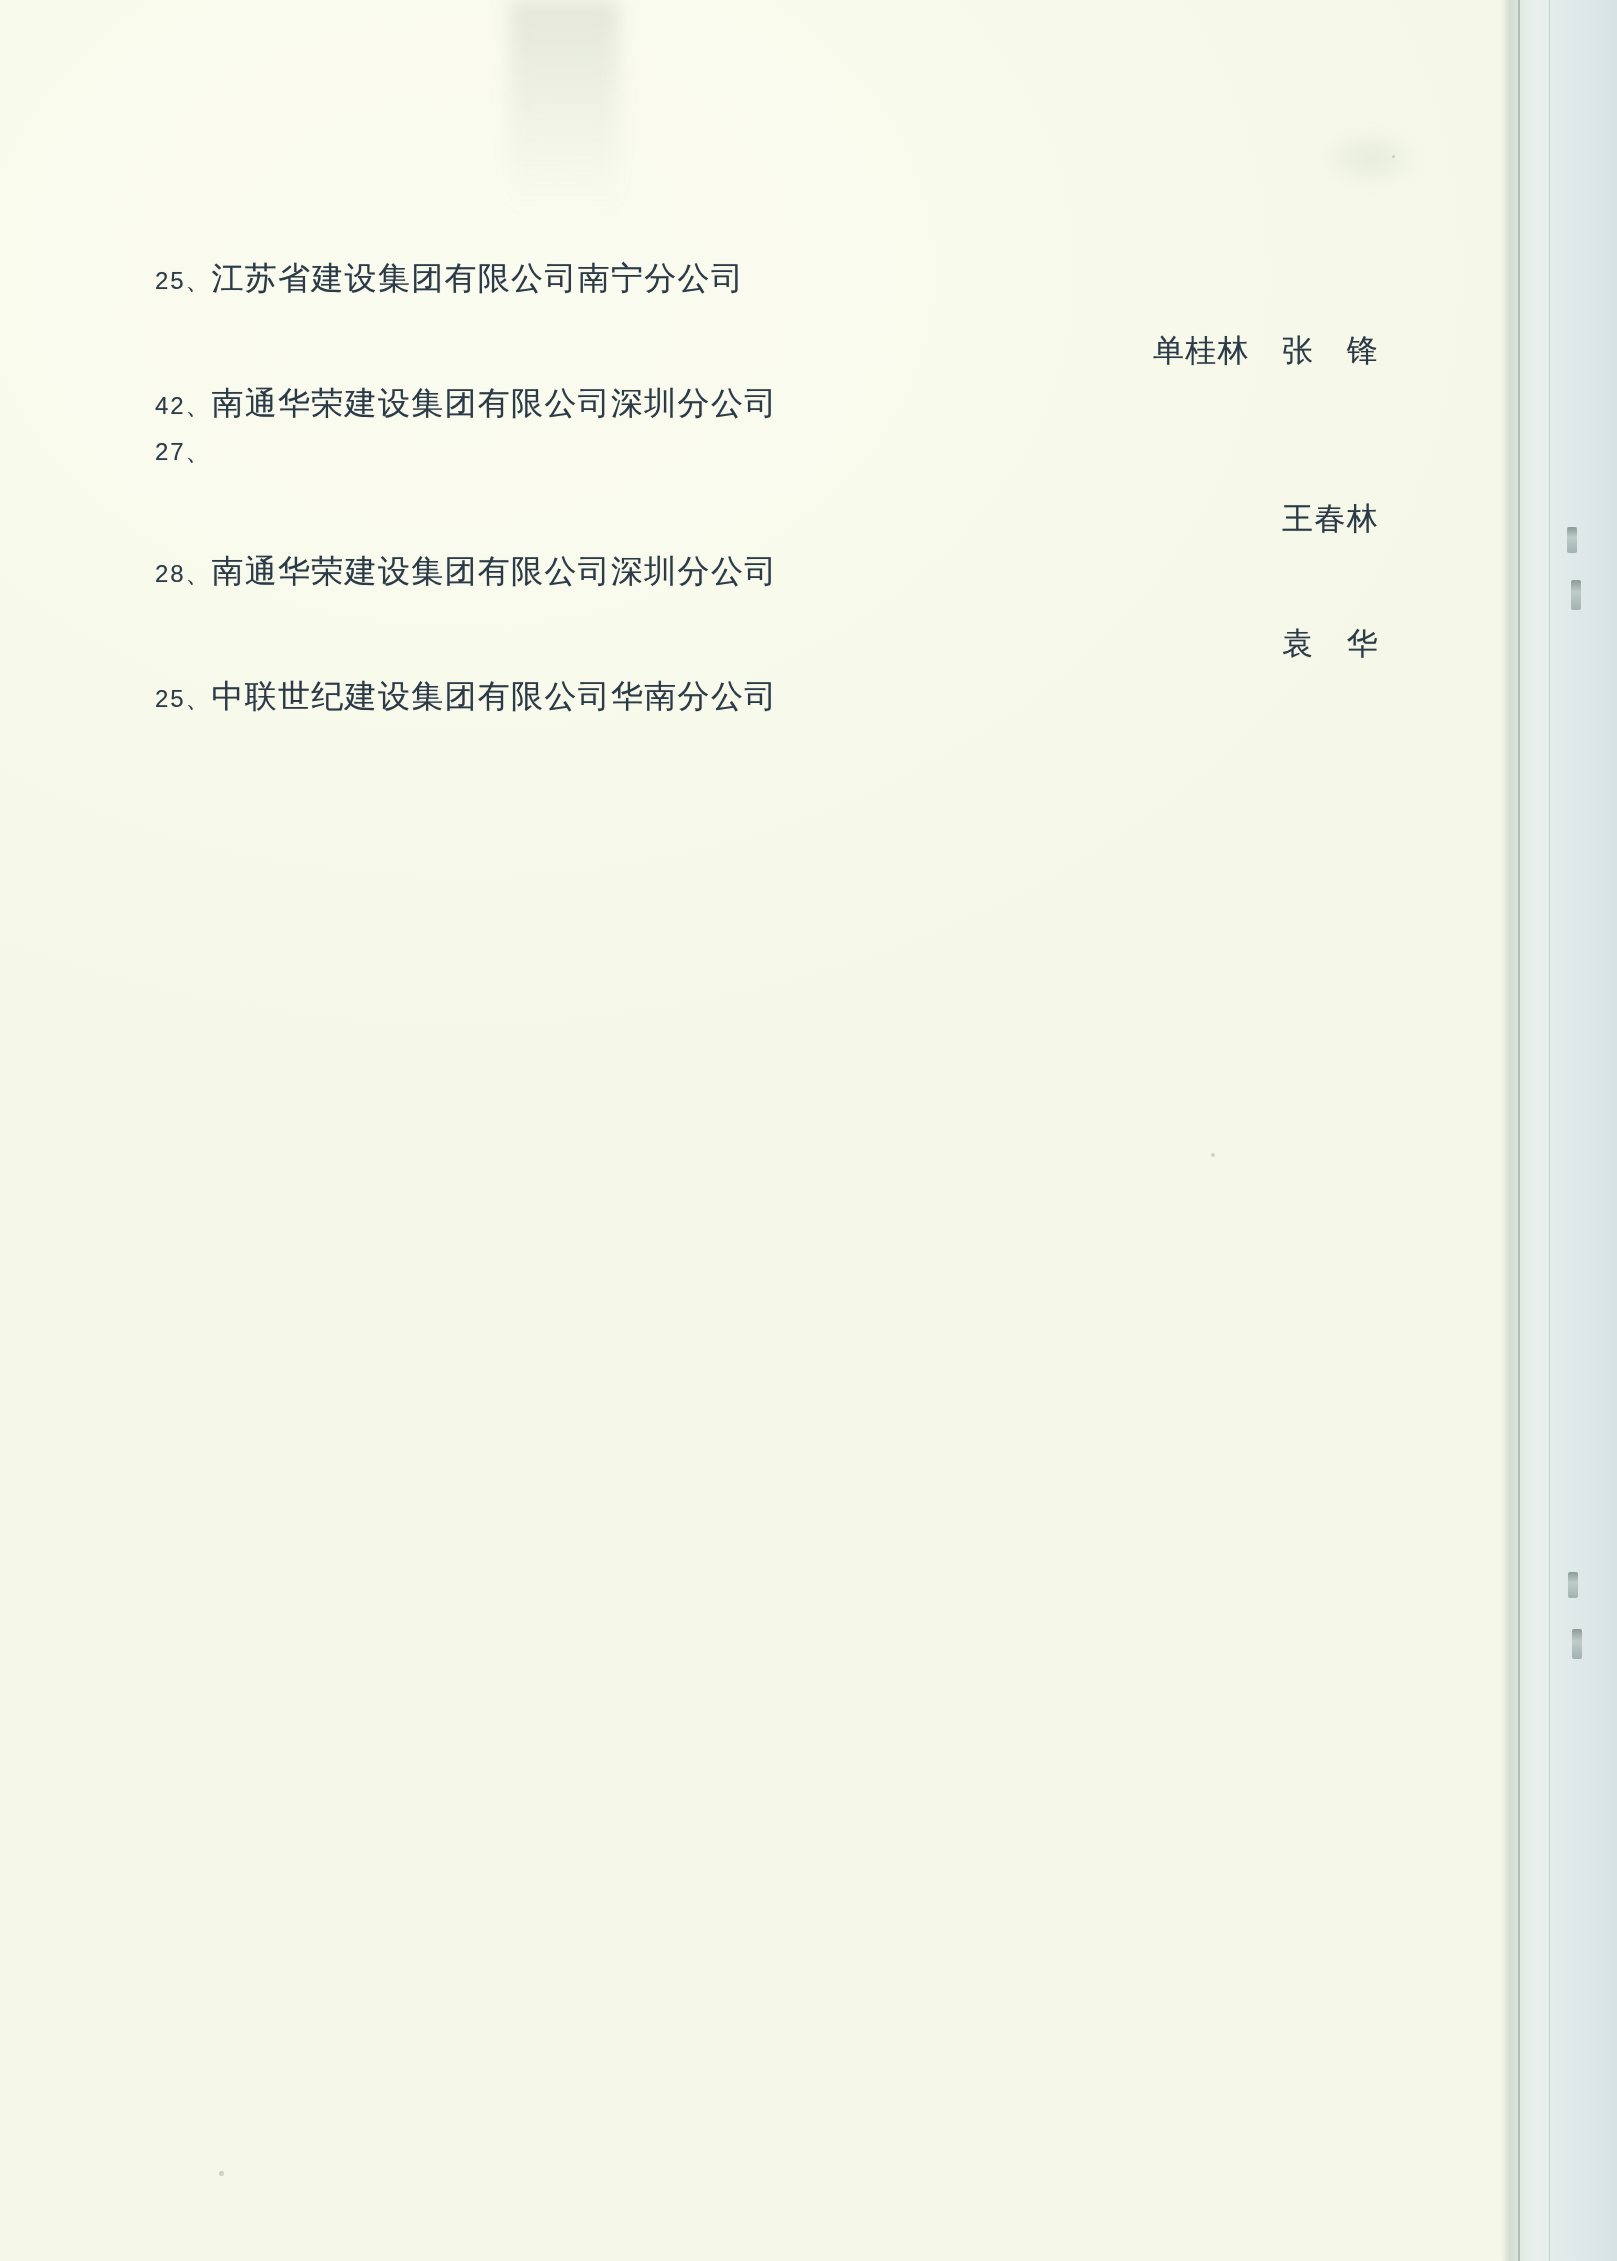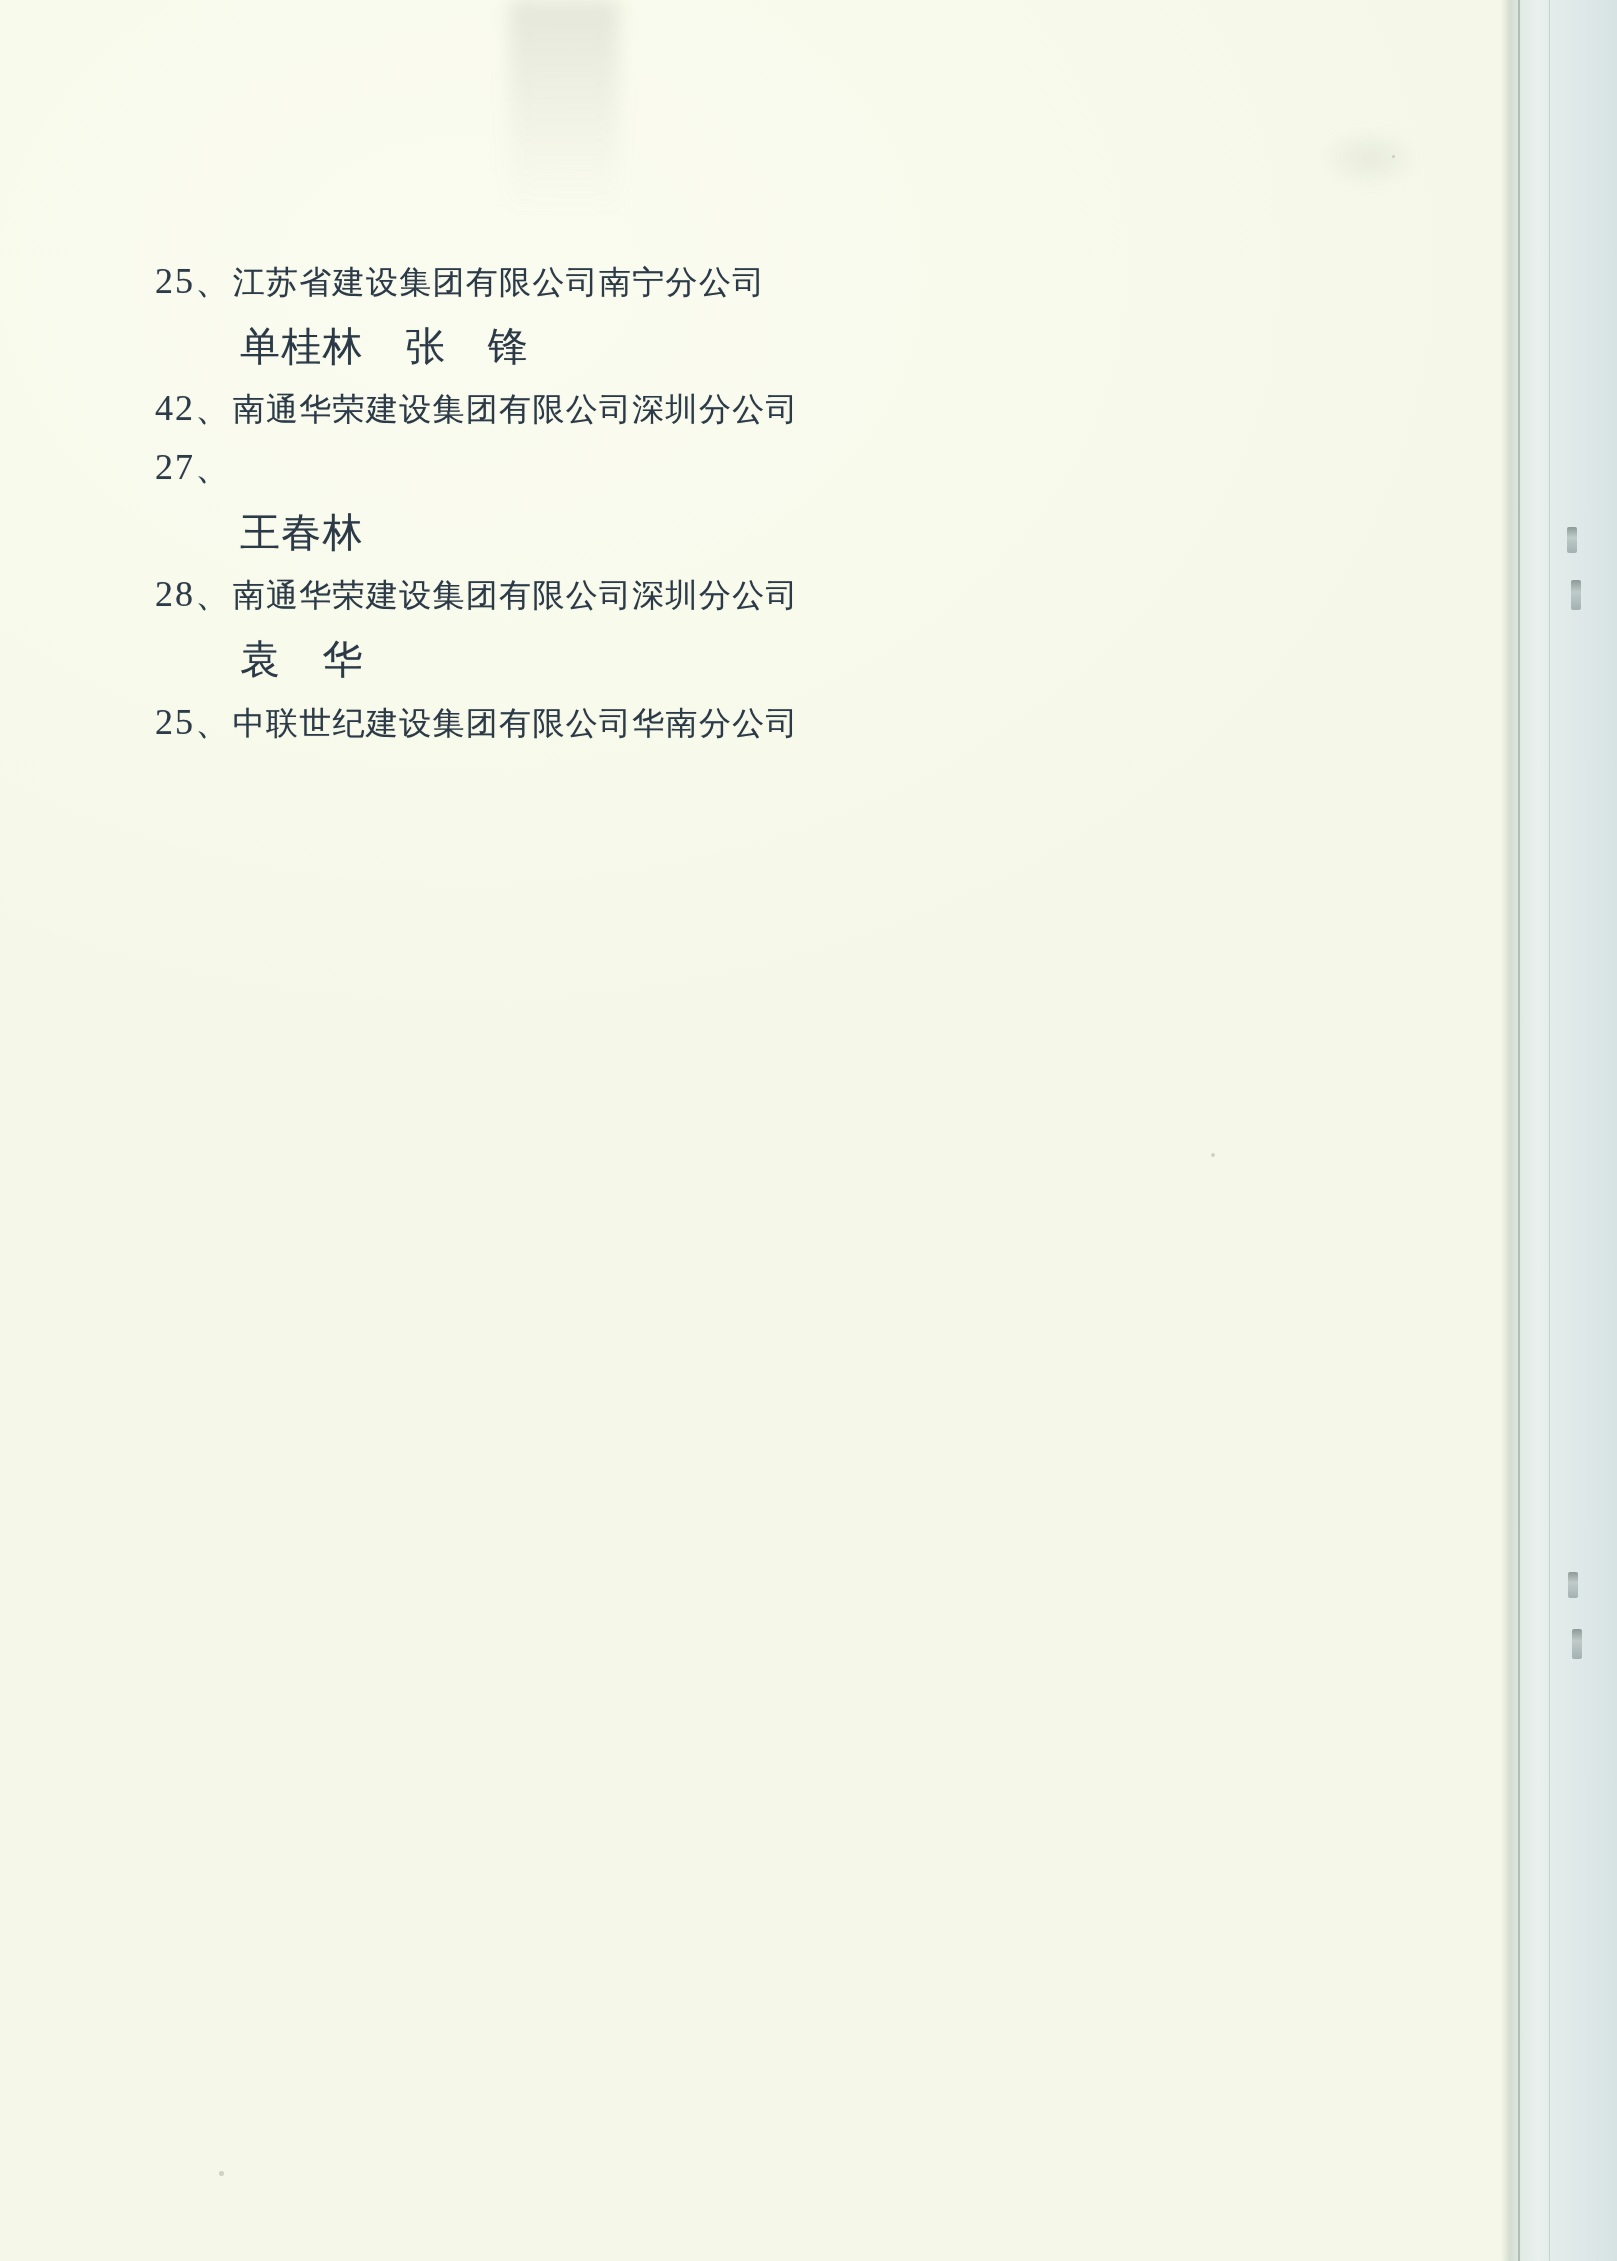--- a/index.html
+++ b/index.html
@@ -126,42 +126,43 @@
   .org-line {
     display: flex;
     align-items: baseline;
     color: #2b3a46;
     font-size: 33px;
     line-height: 1.30;
     white-space: pre;
   }
 
   .idx {
-    font-family: Liberation Serif, serif;
+    font-family: Liberation Sans, sans-serif;
     letter-spacing: 1.9px;
-    font-size: 36px;
+    font-size: 24px;
     color: #2c3b47;
   }
 
   .org-name {
     font-family: "DejaVu Serif", serif;
     font-size: 32px;
     letter-spacing: 1.3px;
     color: #2b3a46;
     text-align: right;
   }
 
   .person-line {
-    margin-top: 14px;
+    margin-top: 30px;
     margin-left: 85px;
     font-family: "DejaVu Serif", serif;
-    font-size: 40px;
+    font-size: 31px;
     letter-spacing: 1.3px;
     color: #2b3a46;
     white-space: pre;
+    text-align: right;
   }
 
   
   #content {
     text-shadow: 0 0 0.8px rgba(43,58,70,0.35);
   }
 </style>
 </head>
 <body>
 

